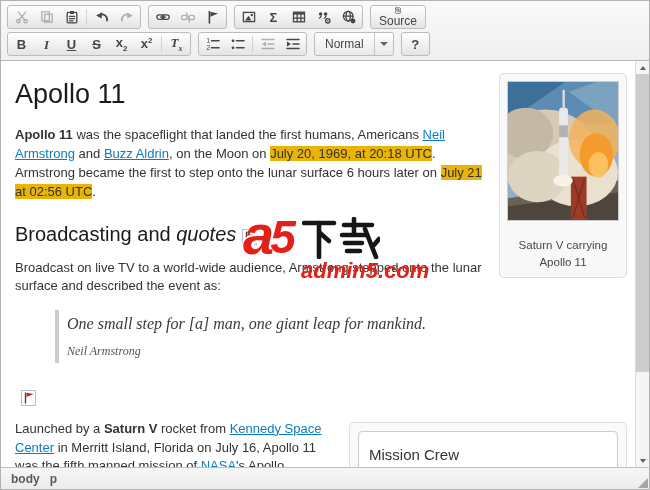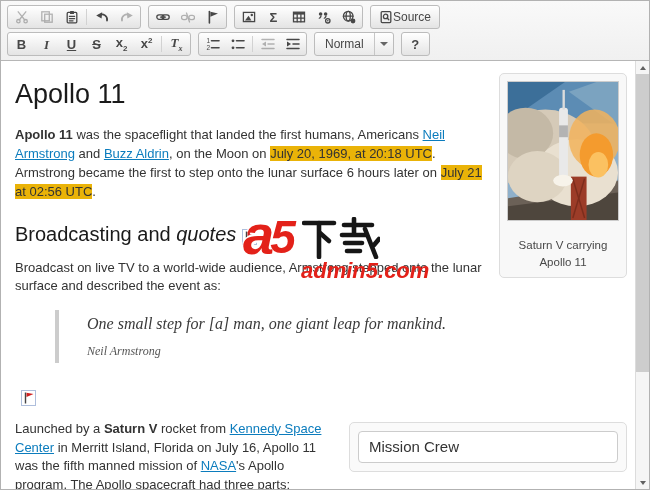--- a/index.html
+++ b/index.html
@@ -9,21 +9,21 @@
             display: flex; flex-direction: column; position: relative; overflow: hidden; }
 
   
   .toolbar { background: linear-gradient(#f9f9f9, #f0f0f0); padding: 4px 6px; border-bottom: 1px solid #b6b6b6; flex: 0 0 auto; }
   .tb-row { display: flex; align-items: center; margin-bottom: 3px; }
   .tb-row:last-child { margin-bottom: 0; }
   .pill { display: inline-flex; align-items: center; height: 24px; border: 1px solid #bcbcbc; border-radius: 3px;
           background: linear-gradient(#ffffff, #e4e4e4); margin-right: 7px; padding: 0 1px; }
   .btn { width: 25px; height: 21px; display: flex; align-items: center; justify-content: center; cursor: pointer;
          border-radius: 2px; color: #474747; font-size: 13px; }
-  .btn.wide { width: auto; padding: 0 7px; gap: 0; font-size: 12px; }
+  .btn.wide { width: auto; padding: 0 7px; gap: 0; font-size: 12px; flex-direction: column; }
   .btn.disabled { opacity: .38; cursor: default; }
   .sep { width: 1px; height: 16px; background: #d2d2d2; margin: 0 2px; }
   .svgic { width: 14px; height: 14px; display: block; }
   .svgic .st { fill: none; stroke: #474747; stroke-width: 1.3; stroke-linecap: round; }
   .svgic .fl { fill: #474747; stroke: none; }
   .txtic { font-weight: bold; font-size: 13px; color: #474747; line-height: 1; }
   .txtic.it { font-style: italic; font-family: "Liberation Serif", serif; }
   .txtic.un { text-decoration: underline; }
   .txtic.stk { text-decoration: line-through; }
   .txtic sub, .txtic sup { font-size: 8px; }
@@ -41,34 +41,34 @@
   .content h2 { font-size: 20px; font-weight: 400; color: #1a1a1a; margin: 18px 0 10px; }
   .content p { margin: 0 0 10px; }
   .b { font-weight: bold; }
   .i { font-style: italic; }
   a.link { color: #0b7cbd; text-decoration: underline; cursor: pointer; }
   .mark { background: #eab308; }
 
   .anchor-flag { display: inline-flex; align-items: center; justify-content: center; width: 15px; height: 16px;
                  border: 1px solid #aebedc; background: #fff; vertical-align: -2px; margin-left: 6px; }
 
-  blockquote { margin: 14px 0 14px 40px; padding: 2px 0 2px 28px; border-left: 4px solid #ccc; }
+  blockquote { margin: 14px 0 14px 40px; padding: 2px 0 2px 8px; border-left: 4px solid #ccc; }
   .quote-line { font-family: "Liberation Serif", serif; font-style: italic; font-size: 16px; color: #3a3a3a; margin-bottom: 8px; }
   .quote-author { font-family: "Liberation Serif", serif; font-style: italic; font-size: 12px; color: #555; }
 
   
   .img-widget { float: right; width: 128px; margin: 2px 2px 10px 16px; background: #f8f8f8; border: 1px solid #ddd;
                 border-radius: 5px; padding: 7px; cursor: pointer; }
   .img-widget svg.photo { display: block; width: 112px; height: 140px; border: 1px solid #ccc; }
   .img-caption { font-size: 11.5px; color: #484848; text-align: center; margin-top: 16px; }
 
   
   .crew-widget { float: right; width: 278px; margin: 2px 2px 8px 14px; background: #fafafa; border: 1px solid #ddd;
                  border-radius: 5px; padding: 8px; cursor: pointer; }
-  .crew-title { border: 1px solid #ccc; border-radius: 4px; background: #fff; padding: 4px 10px; font-size: 15px; color: #333; }
+  .crew-title { border: 1px solid #ccc; border-radius: 4px; background: #fff; padding: 12px 10px; font-size: 15px; color: #333; }
 
   
   .watermark { position: absolute; left: 242px; top: 150px; z-index: 6; pointer-events: none; }
   .wm-row { display: flex; align-items: flex-end; }
   .wm-a { color: #e32119; font-weight: bold; font-style: italic; font-size: 56px; line-height: .85;
           text-shadow: 2px 2px 0 #fff, -1px -1px 0 #fff; }
   .wm-5 { color: #e32119; font-weight: bold; font-style: italic; font-size: 46px; line-height: .9; margin-left: -4px;
           text-shadow: 2px 2px 0 #fff; }
   .wm-site { color: #e32119; font-weight: bold; font-style: italic; font-size: 22px; margin: -4px 0 0 58px; }
 
@@ -374,13 +374,18 @@
       <span class="vs-btn vs-up">
           <span class="tri-up-s"></span>
         </span>
       <span class="vs-thumb"></span>
       <span class="vs-btn vs-down">
           <span class="tri-down-s"></span>
         </span>
     </div>
   </div>
 
+  <div class="pathbar">
+    <span class="path-item">body</span>
+    <span class="path-item">p</span>
+    <span class="resize-grip"></span>
+  </div>
 </div>
 
 </body></html>

